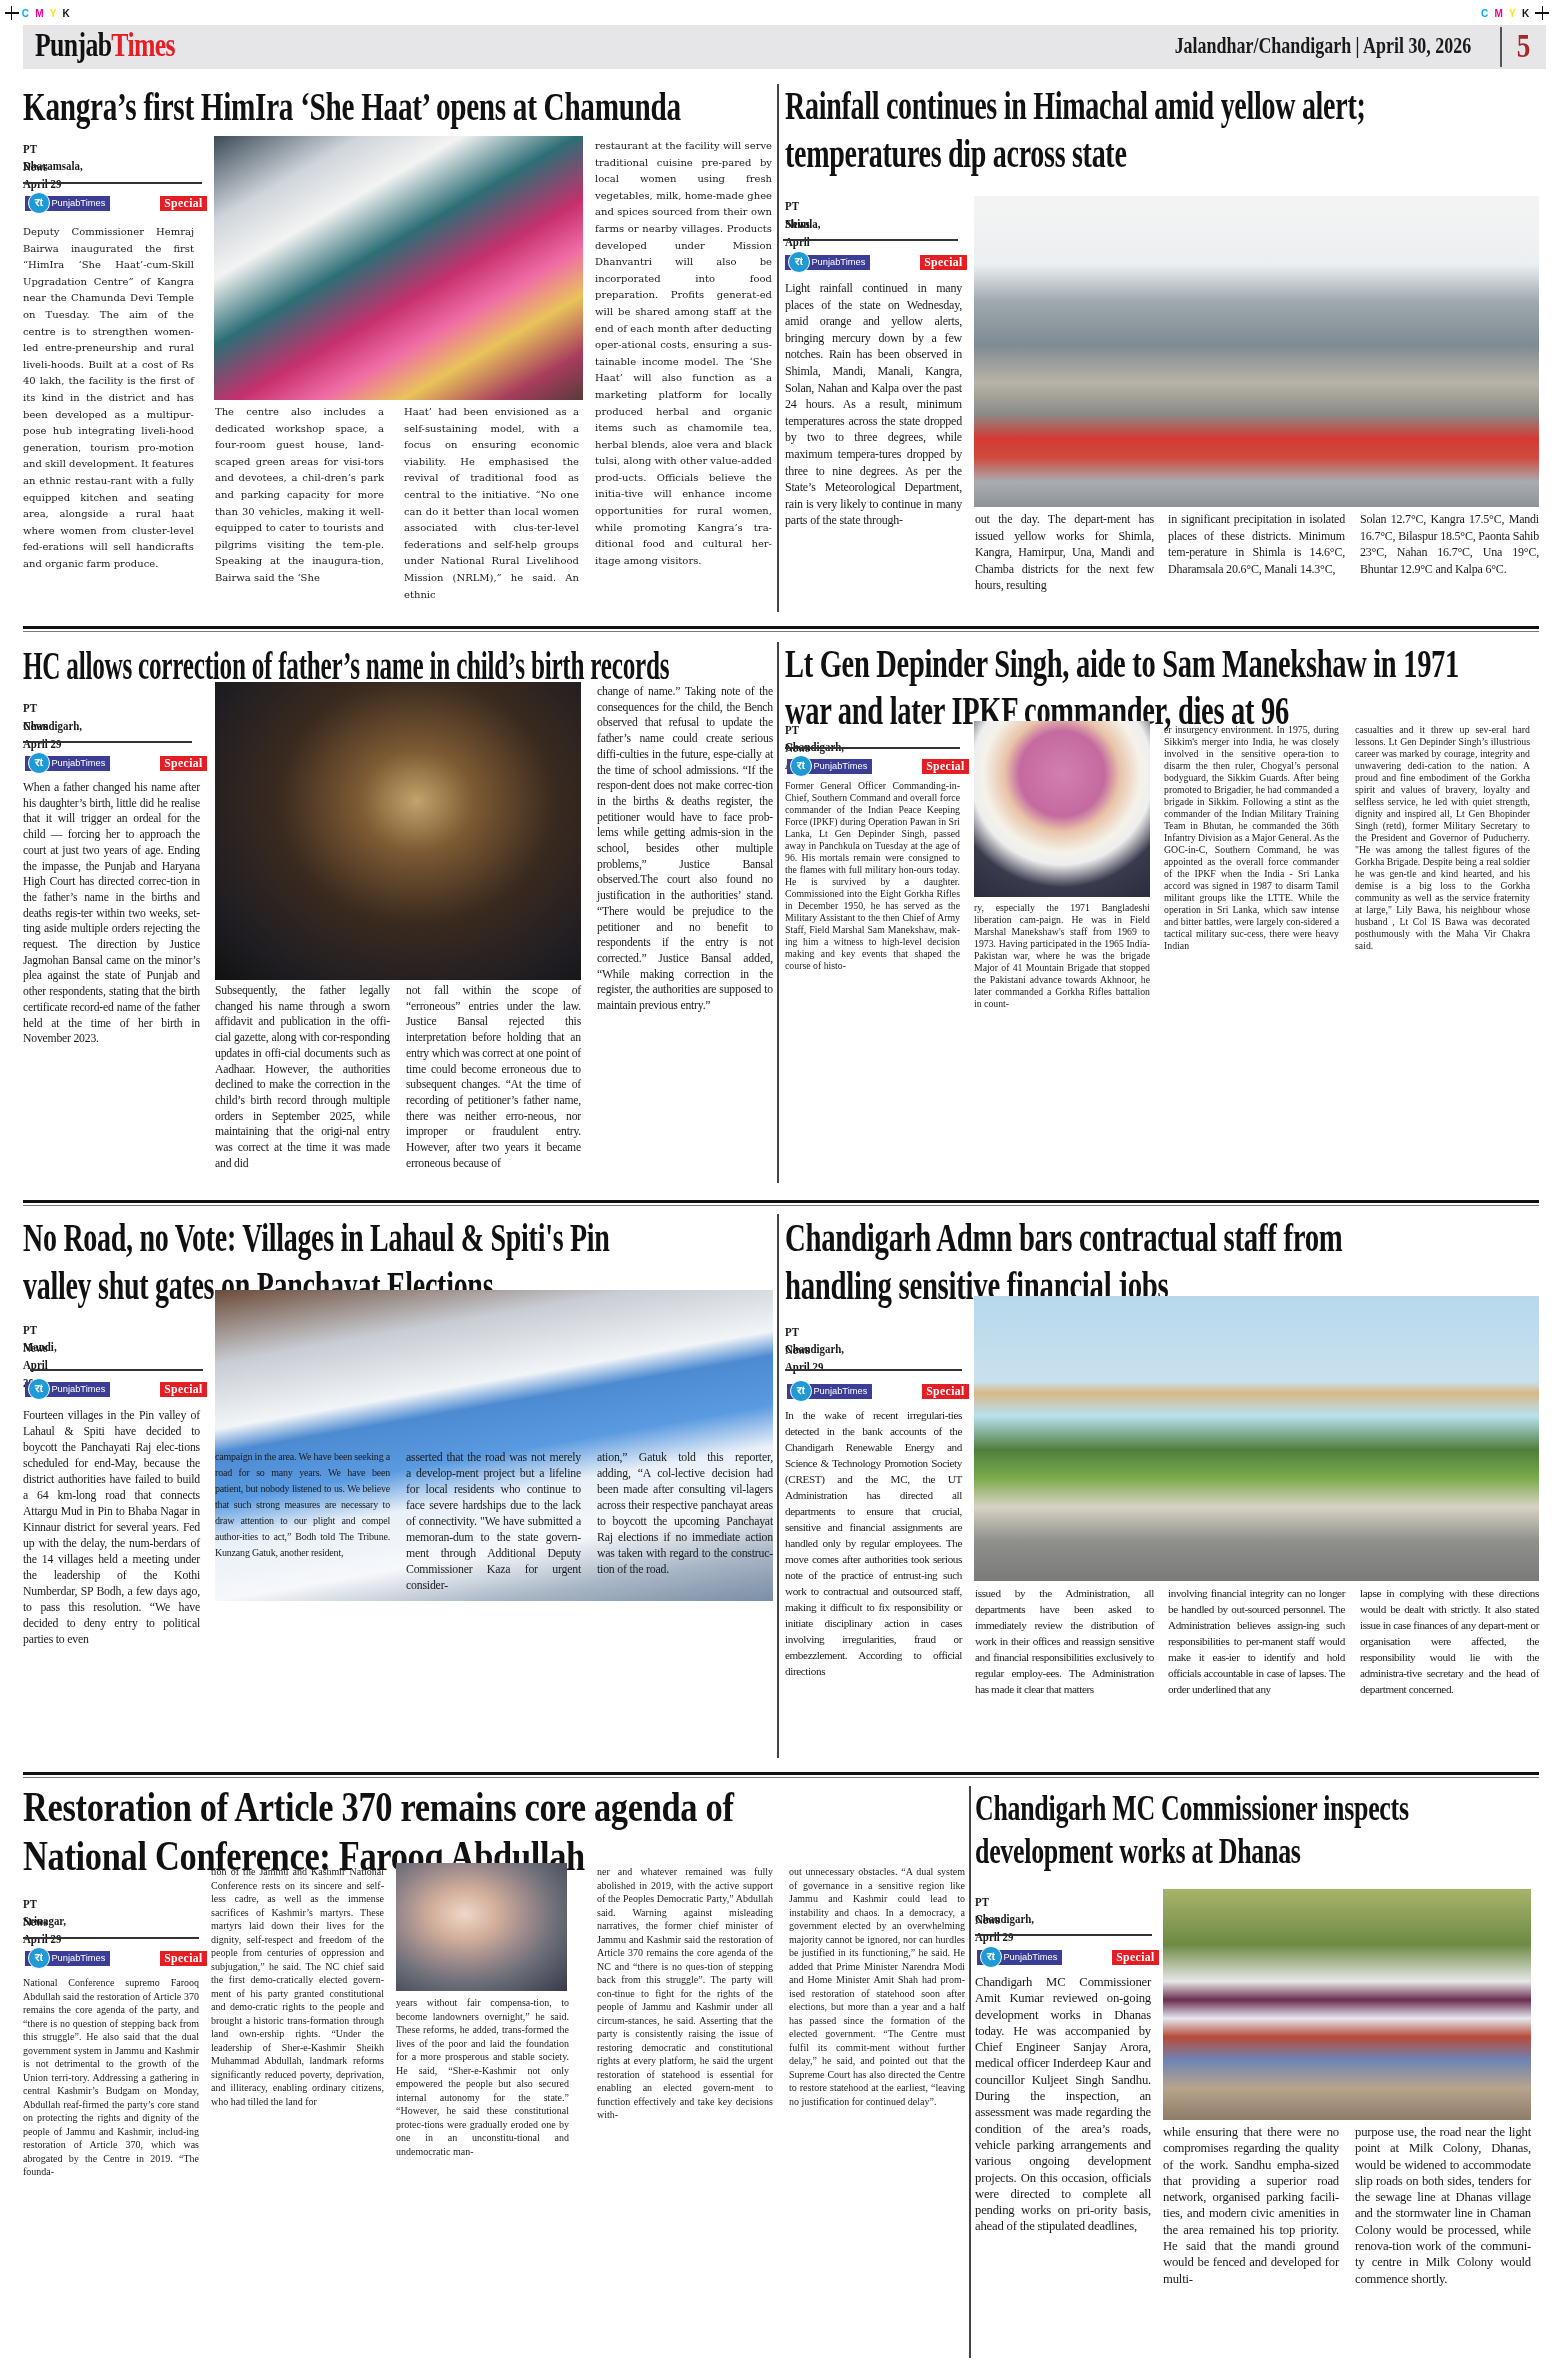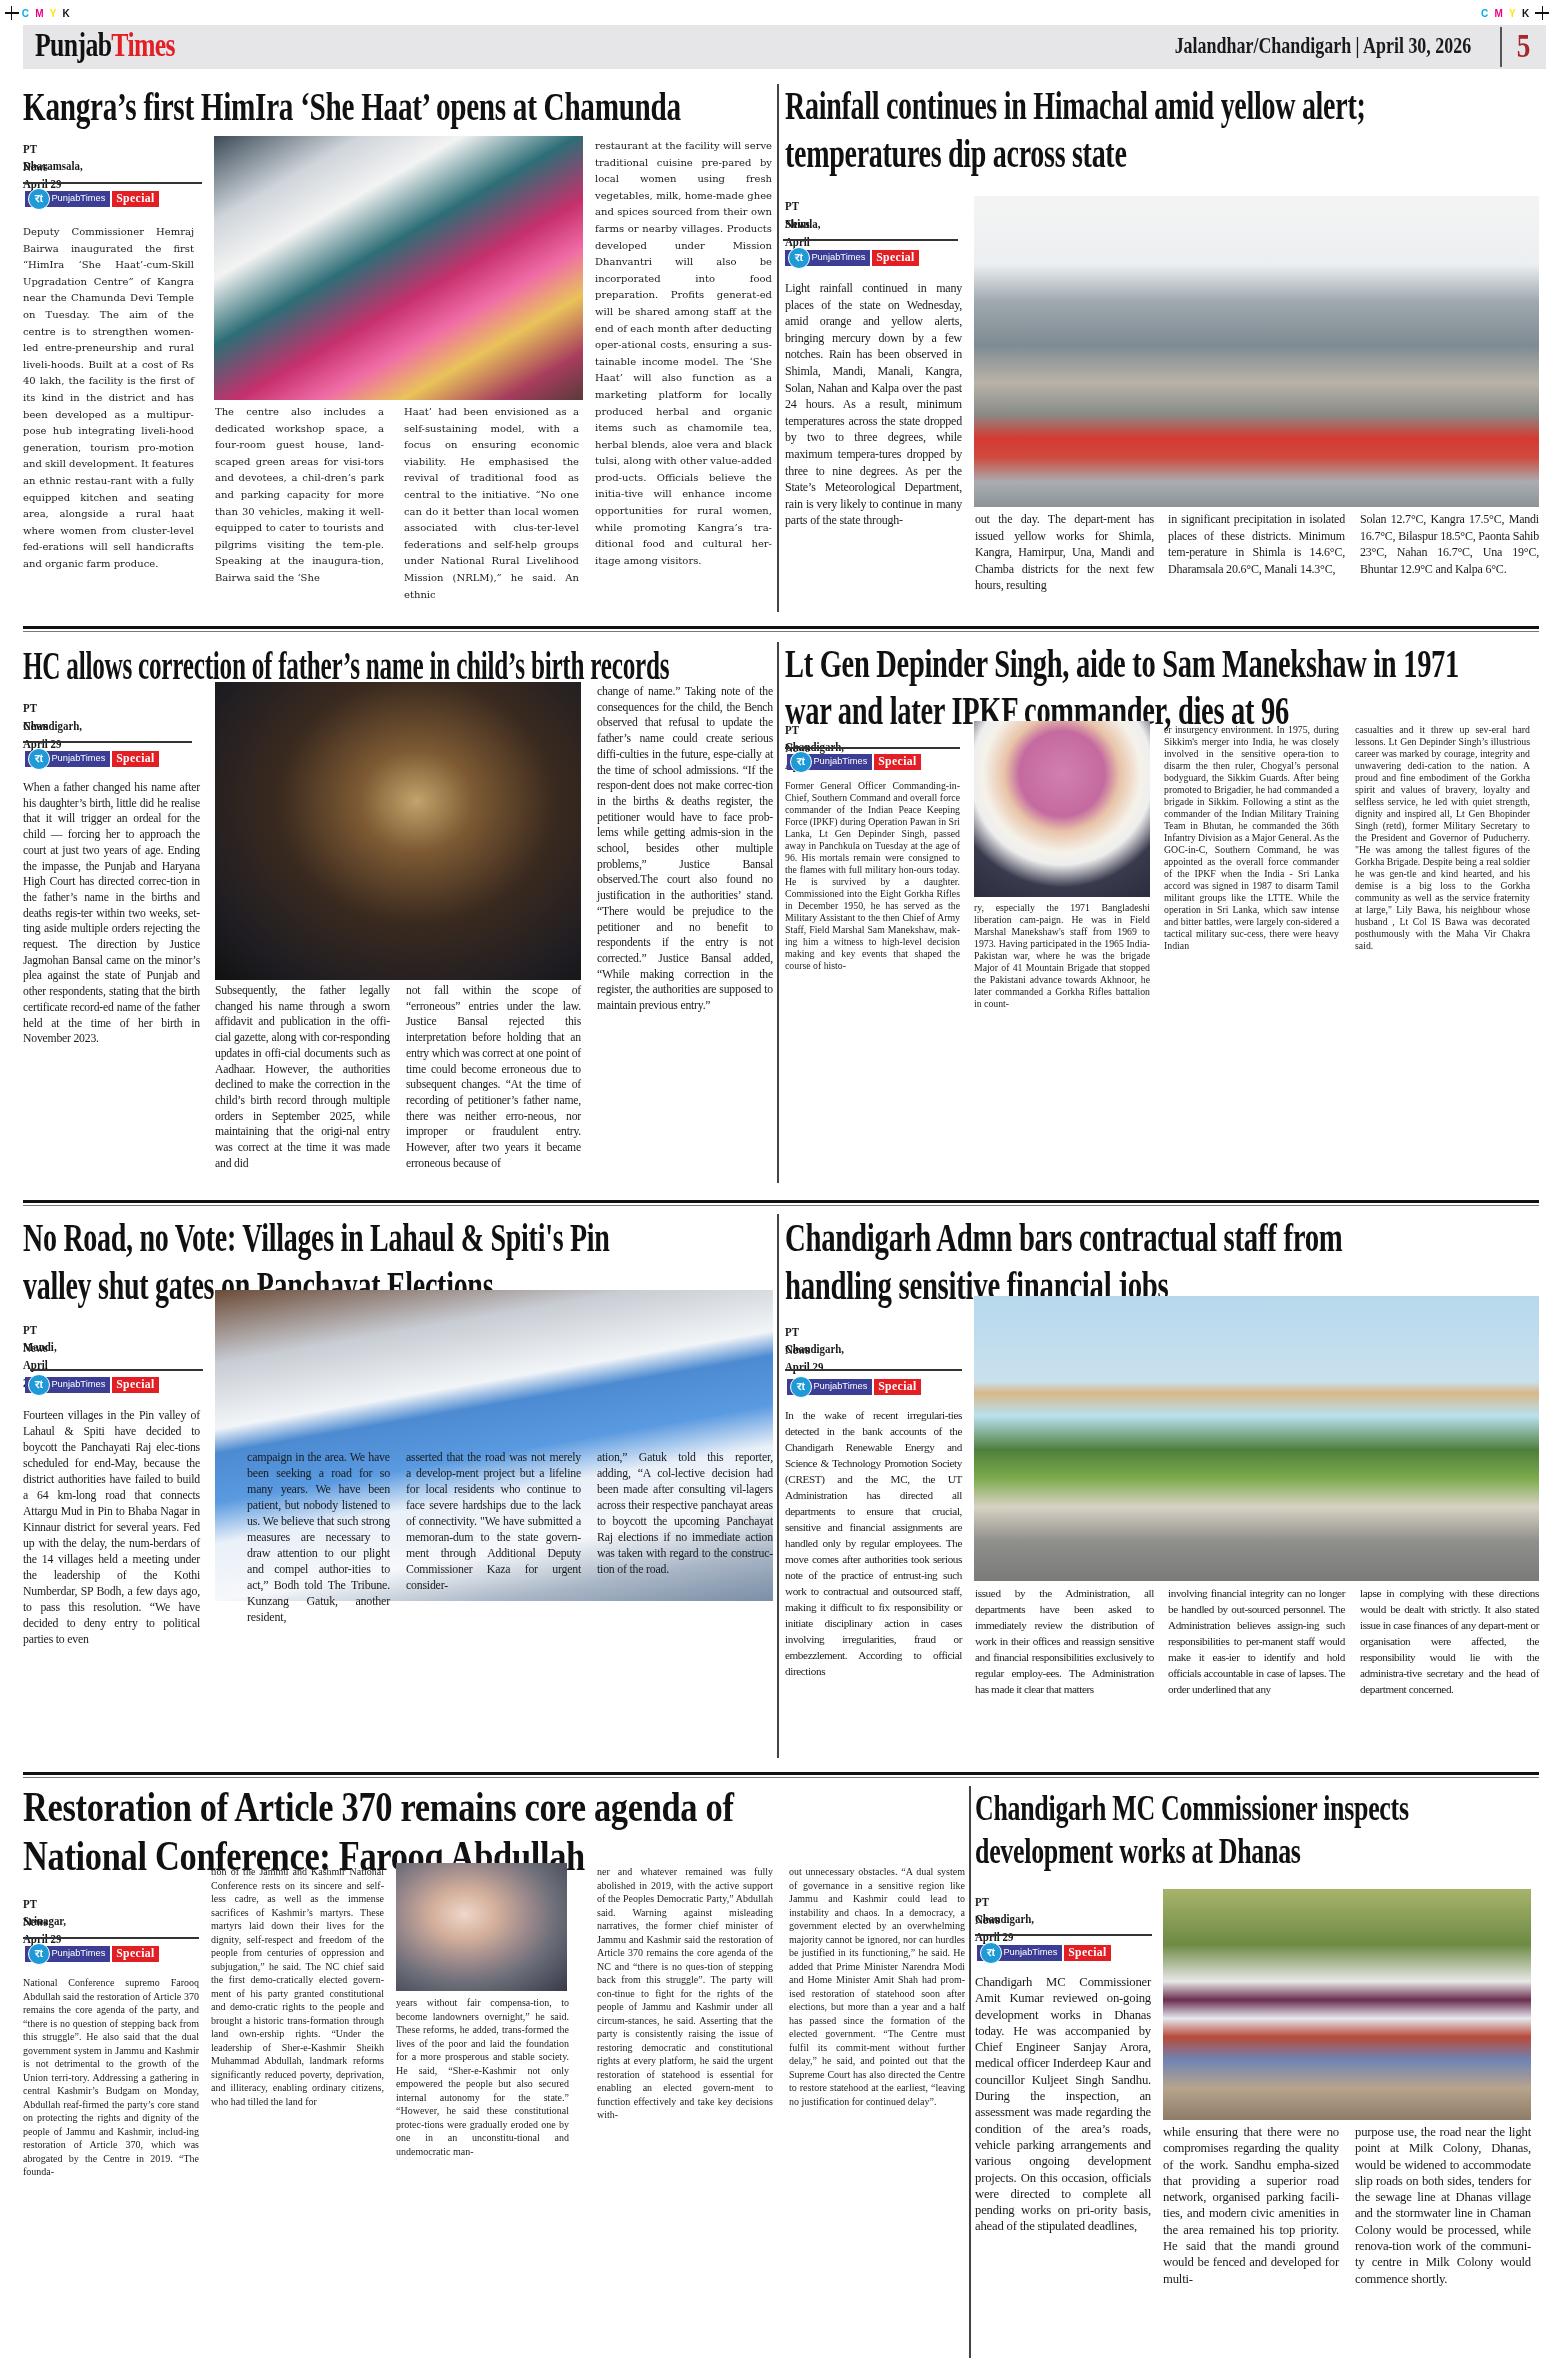--- a/index.html
+++ b/index.html
@@ -21,21 +21,21 @@
   .section-banner span { display: inline-block; transform: scaleX(0.78); }
   .dateline { position: absolute; right: 75px; top: 7.8px; font-weight: bold; font-size: 23px; white-space: nowrap; transform: scaleX(0.78); transform-origin: right center; }
   .pageno-sep { position: absolute; right: 44px; top: 1.6px; width: 1.6px; height: 40px; background: #555; }
   .pageno { position: absolute; right: 14px; top: 1.6px; font-weight: bold; font-size: 34px; color: #a8272a; transform: scaleX(0.8); }
 
   
   .article { position: absolute; }
   .headline { position: absolute; font-family: "Liberation Serif", serif; font-weight: bold; color: #111; line-height: 1.12; transform-origin: left top; white-space: nowrap; letter-spacing: -0.4px; }
   .byline { position: absolute; font-family: "Liberation Serif", serif; font-weight: bold; font-size: 12.4px; line-height: 18px; transform: scaleX(0.88); transform-origin: left top; }
   .byline-rule { position: absolute; height: 1.6px; background: #333; }
-  .badge { position: absolute; height: 20px; display: flex; align-items: flex-start; }
+  .badge { position: absolute; height: 20px; display: flex; align-items: flex-end; gap: 48px; }
   .badge .pt { height: 15.5px; background: #3c3e96; color: #fff; font-family: "Liberation Sans", sans-serif; font-size: 9.3px; padding-left: 26.4px; padding-right: 4.7px; line-height: 15.5px; position: relative; white-space: nowrap; }
   .badge .logo { position: absolute; left: 3.1px; top: -3.1px; width: 22px; height: 22px; border-radius: 50%; background: #1e9ad6; border: 1.6px solid #fff; color: #fff; font-size: 11px; text-align: center; line-height: 18.7px; font-weight: bold; }
   .badge .sp { height: 15.5px; margin-left: 2.3px; background: #e31e24; color: #fff; font-weight: bold; font-size: 11.7px; padding: 0 3.9px; line-height: 15.5px; letter-spacing: 0.4px; }
 
   .col { position: absolute; font-size: 11px; line-height: 16.6px; text-align: justify; hyphens: manual; }
   .col.sans { font-family: "DejaVu Serif", serif; font-size: 10px; line-height: 16.6px; }
   .col.cond { font-family: "Liberation Serif", serif; font-size: 12px; line-height: 16.6px; letter-spacing: -0.2px; }
   .col.mono { font-family: Liberation Serif, serif; font-size: 10.4px; line-height: 14.3px; }
 
   .photo { position: absolute; overflow: hidden; }
@@ -159,21 +159,21 @@
   <h1 class="headline" style="left:23px;top:1264px;font-size:40px;transform:scaleX(0.7);">valley shut gates on Panchayat Elections</h1>
   <div class="byline" style="left:23px;top:1321px;">PT News</div>
   <div class="byline" style="left:23px;top:1338px;">Mandi, April 29</div>
   <div class="byline-rule" style="left:29.5px;top:1369px;width:173px;"></div>
   <div class="badge" style="left:25px;top:1377px;">
     <span class="pt"><span class="logo">रt</span><span>PunjabTimes</span></span>
     <span class="sp">Special</span>
   </div>
   <div class="col cond" style="left:23px;top:1407px;width:177px;font-size:11.8px;line-height:16px;">Fourteen villages in the Pin valley of Lahaul &amp; Spiti have decided to boycott the Panchayati Raj elec-tions scheduled for end-May, because the district authorities have failed to build a 64 km-long road that connects Attargu Mud in Pin to Bhaba Nagar in Kinnaur district for several years. Fed up with the delay, the num-berdars of the 14 villages held a meeting under the leadership of the Kothi Numberdar, SP Bodh, a few days ago, to pass this resolution. “We have decided to deny entry to political parties to even</div>
   <div class="photo ph-pin" style="left:215px;top:1290px;width:558px;height:311px;"></div>
-  <div class="col cond" style="left:215px;top:1449px;width:175px;font-size:12px;line-height:16px;padding-left:32px;">campaign in the area. We have been seeking a road for so many years. We have been patient, but nobody listened to us. We believe that such strong measures are necessary to draw attention to our plight and compel author-ities to act,” Bodh told The Tribune. Kunzang Gatuk, another resident,</div>
+  <div class="col cond" style="left:215px;top:1449px;width:175px;font-size:10px;line-height:16px;">campaign in the area. We have been seeking a road for so many years. We have been patient, but nobody listened to us. We believe that such strong measures are necessary to draw attention to our plight and compel author-ities to act,” Bodh told The Tribune. Kunzang Gatuk, another resident,</div>
   <div class="col cond" style="left:406px;top:1449px;width:175px;font-size:11.8px;line-height:16px;">asserted that the road was not merely a develop-ment project but a lifeline for local residents who continue to face severe hardships due to the lack of connectivity. "We have submitted a memoran-dum to the state govern-ment through Additional Deputy Commissioner Kaza for urgent consider-</div>
   <div class="col cond" style="left:597px;top:1449px;width:176px;font-size:11.8px;line-height:16px;">ation,” Gatuk told this reporter, adding, “A col-lective decision had been made after consulting vil-lagers across their respective panchayat areas to boycott the upcoming Panchayat Raj elections if no immediate action was taken with regard to the construc-tion of the road.</div>
 </article>
 
 <div class="vrule" style="left:777px;top:1214px;height:544px;"></div>
 
 <article class="article">
   <h1 class="headline" style="left:785px;top:1216px;font-size:40px;transform:scaleX(0.72);">Chandigarh Admn bars contractual staff from</h1>
   <h1 class="headline" style="left:785px;top:1264px;font-size:40px;transform:scaleX(0.72);">handling sensitive financial jobs</h1>
   <div class="byline" style="left:785px;top:1323px;">PT News</div>

